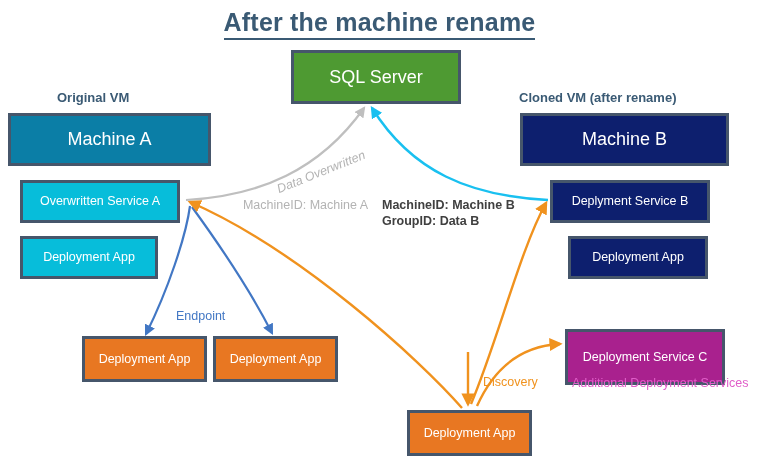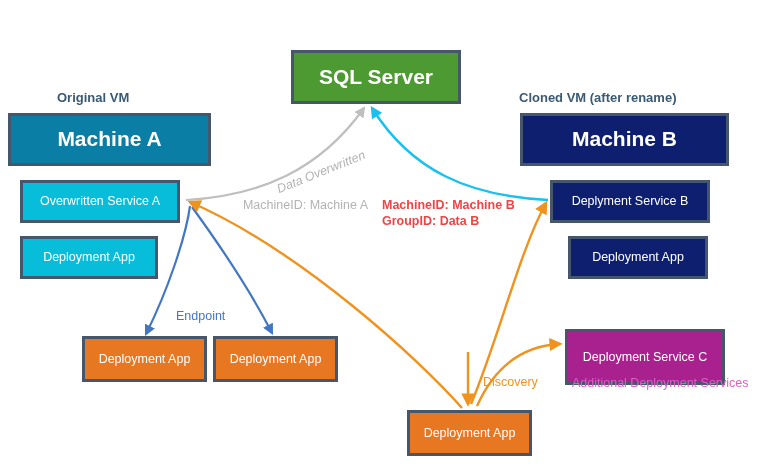--- a/index.html
+++ b/index.html
@@ -59,22 +59,22 @@
     color: #ffffff;
     display: flex;
     align-items: center;
     justify-content: center;
     text-align: center;
     font-size: 12.5px;
     line-height: 1.15;
     white-space: nowrap;
   }
   .node.big {
-    font-size: 21px;
-    font-weight: bold;
+    font-size: 18px;
+    font-weight: normal;
   }
 
   .c-teal   { background: #0b7ea6; }
   .c-cyan   { background: #07bdda; }
   .c-navy   { background: #0d1f6e; }
   .c-green  { background: #4e9a32; }
   .c-orange { background: #e87722; }
   .c-mag    { background: #a9218e; }
 
   
@@ -87,21 +87,21 @@
     color: #b3b3b3;
     text-align: right;
   }
   .lbl-gray-rot {
     color: #b3b3b3;
     font-style: italic;
     transform: rotate(-22deg);
     transform-origin: left top;
   }
   .lbl-cyan {
-    color: #ef4444;
+    color: #404040;
     font-weight: bold;
     text-align: left;
   }
   .lbl-blue {
     color: #4277c4;
   }
   .lbl-orange {
     color: #f0921e;
   }
   .lbl-mag {
@@ -139,20 +139,23 @@
 
     <path d="M 462 408 C 420 360 300 250 190 202" fill="none" stroke="#f0921e" stroke-width="2.4" marker-end="url(#ah-orange)"></path>
 
     <path d="M 471 404 C 498 340 520 250 546 203" fill="none" stroke="#f0921e" stroke-width="2.4" marker-end="url(#ah-orange)"></path>
 
     <path d="M 477 406 C 494 368 520 346 560 344" fill="none" stroke="#f0921e" stroke-width="2.4" marker-end="url(#ah-orange)"></path>
 
     <path d="M 468 352 L 468 404" fill="none" stroke="#f0921e" stroke-width="2.4" marker-end="url(#ah-orange)"></path>
   </svg>
 
+  <div id="title">
+    <span class="tx">After the machine rename</span>
+  </div>
 
   <div class="group-caption" style="left:57px; top:90px;">Original VM</div>
 
   <div class="group-caption" style="left:519px; top:90px;">Cloned VM (after rename)</div>
 
   <div class="node big c-green" style="left:291px; top:50px; width:170px; height:54px;">SQL Server</div>
 
   <div class="node big c-teal" style="left:8px; top:113px; width:203px; height:53px;">Machine A</div>
 
   <div class="node c-cyan" style="left:20px; top:180px; width:160px; height:43px;">Overwritten Service A</div>

